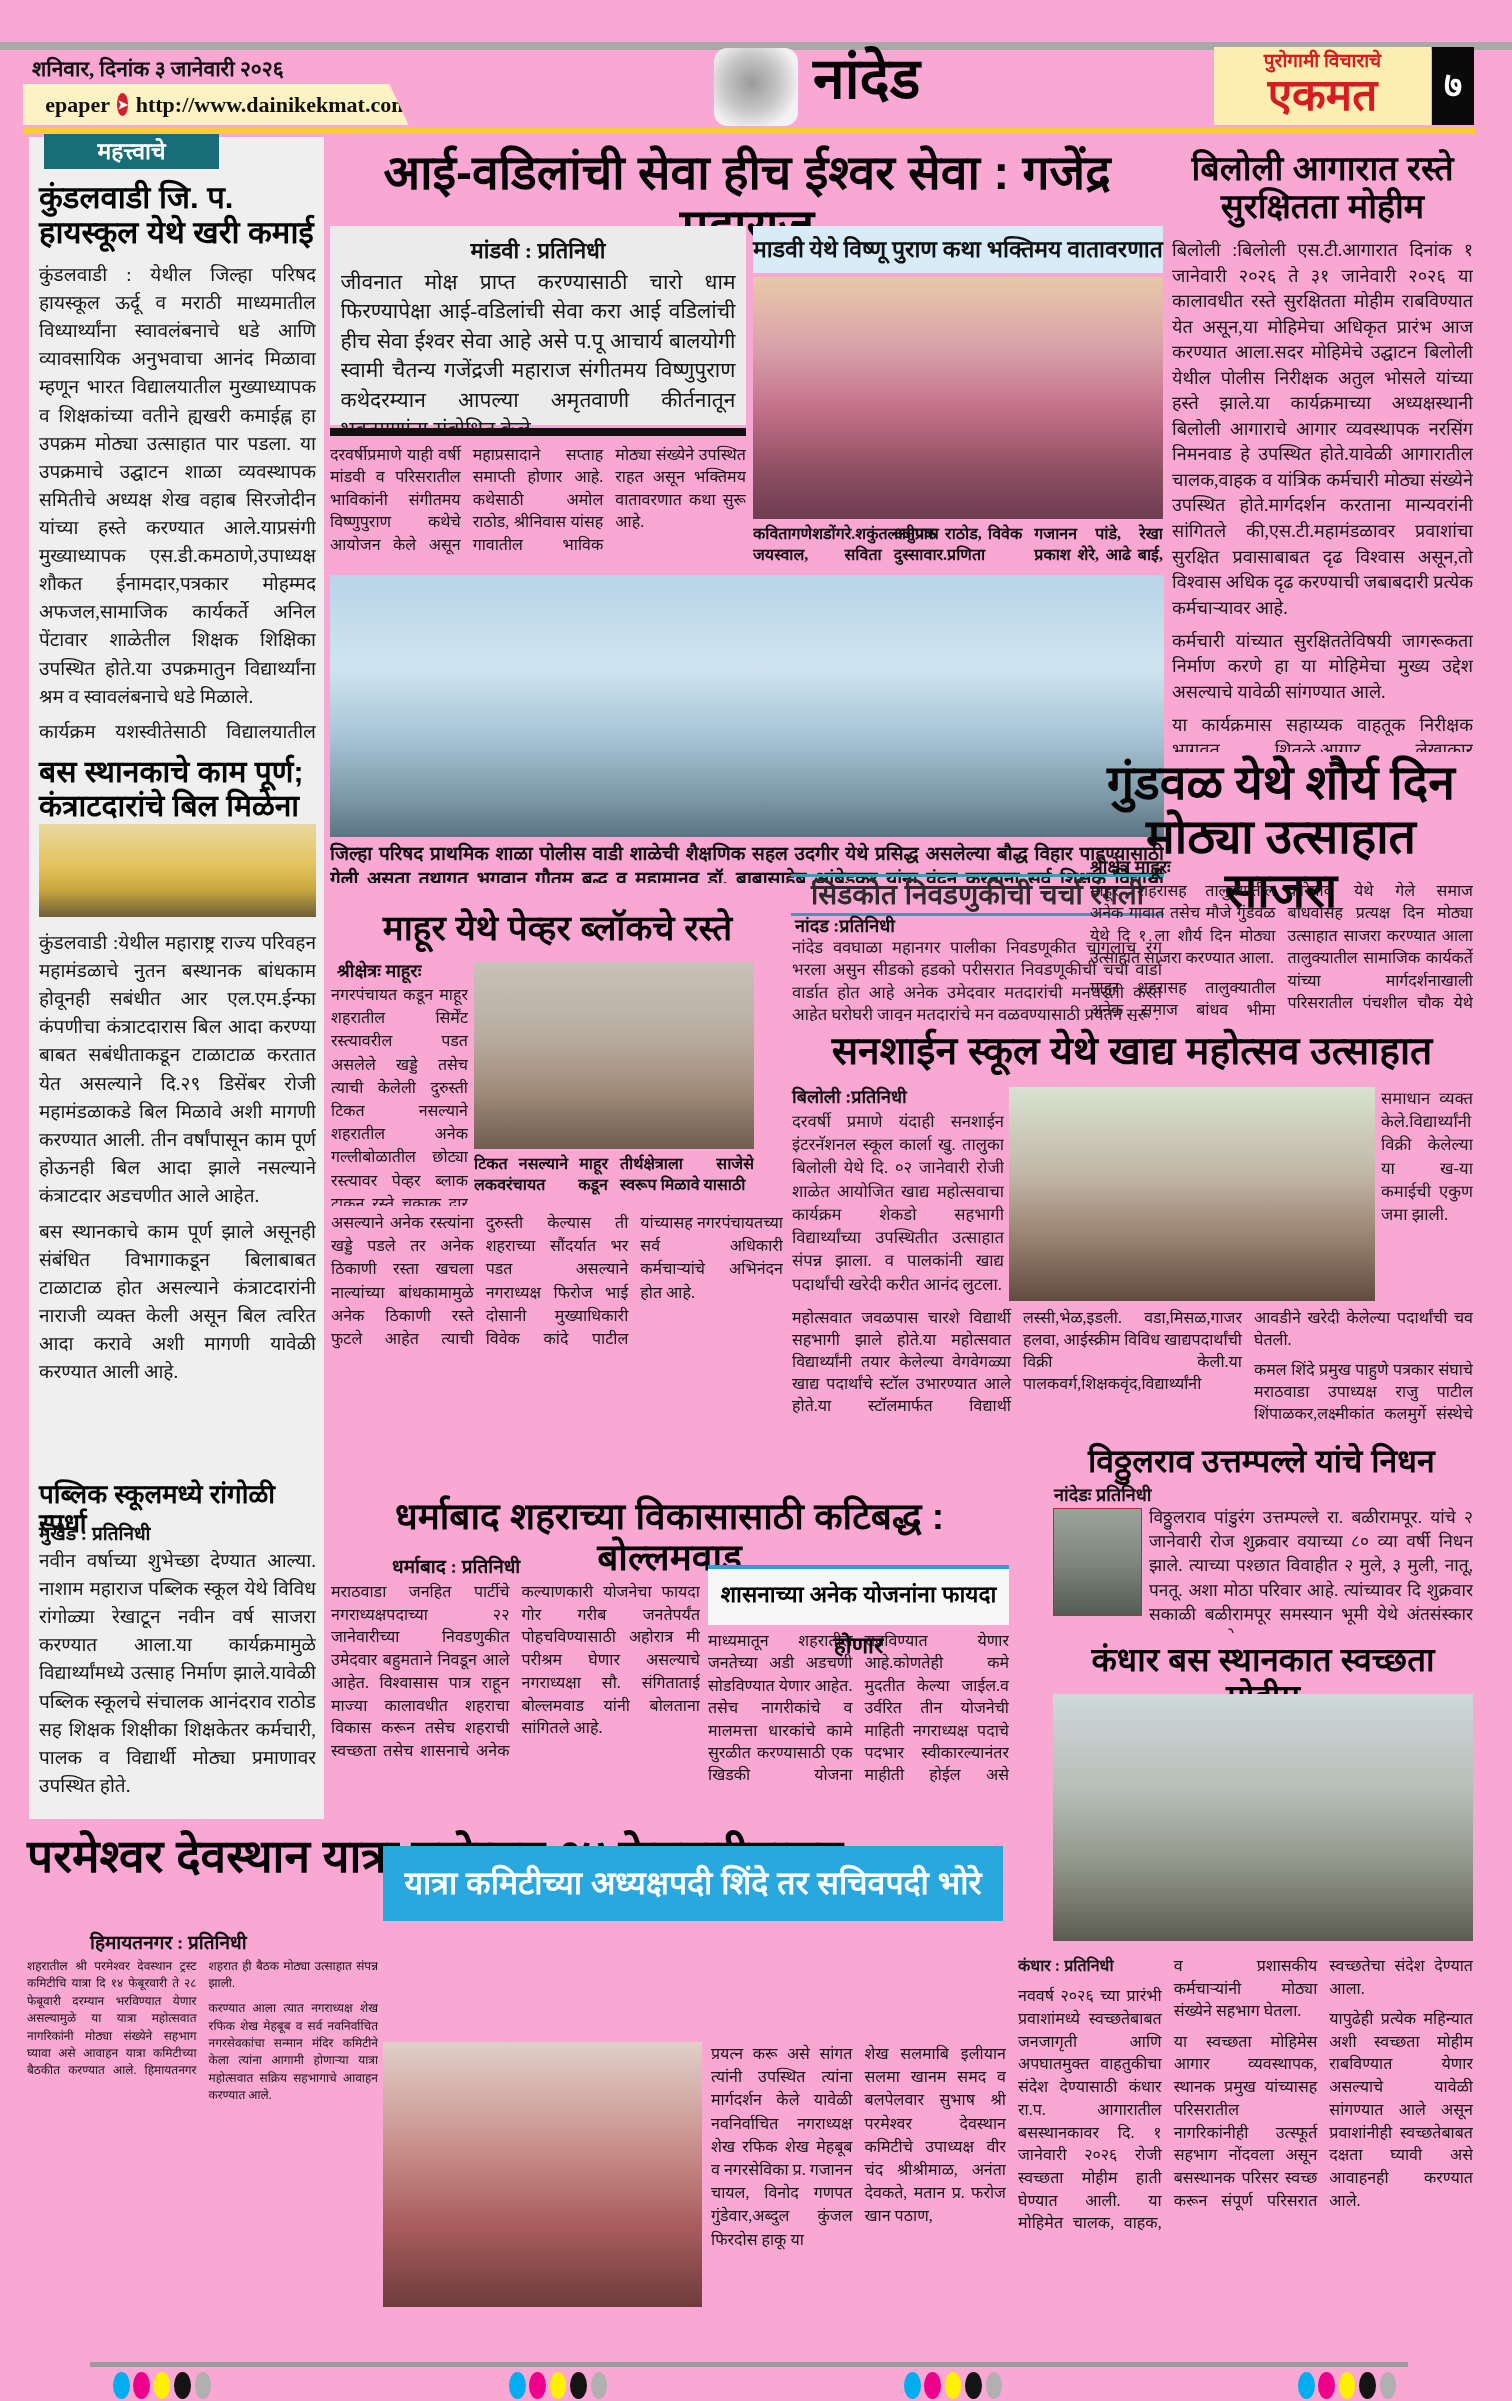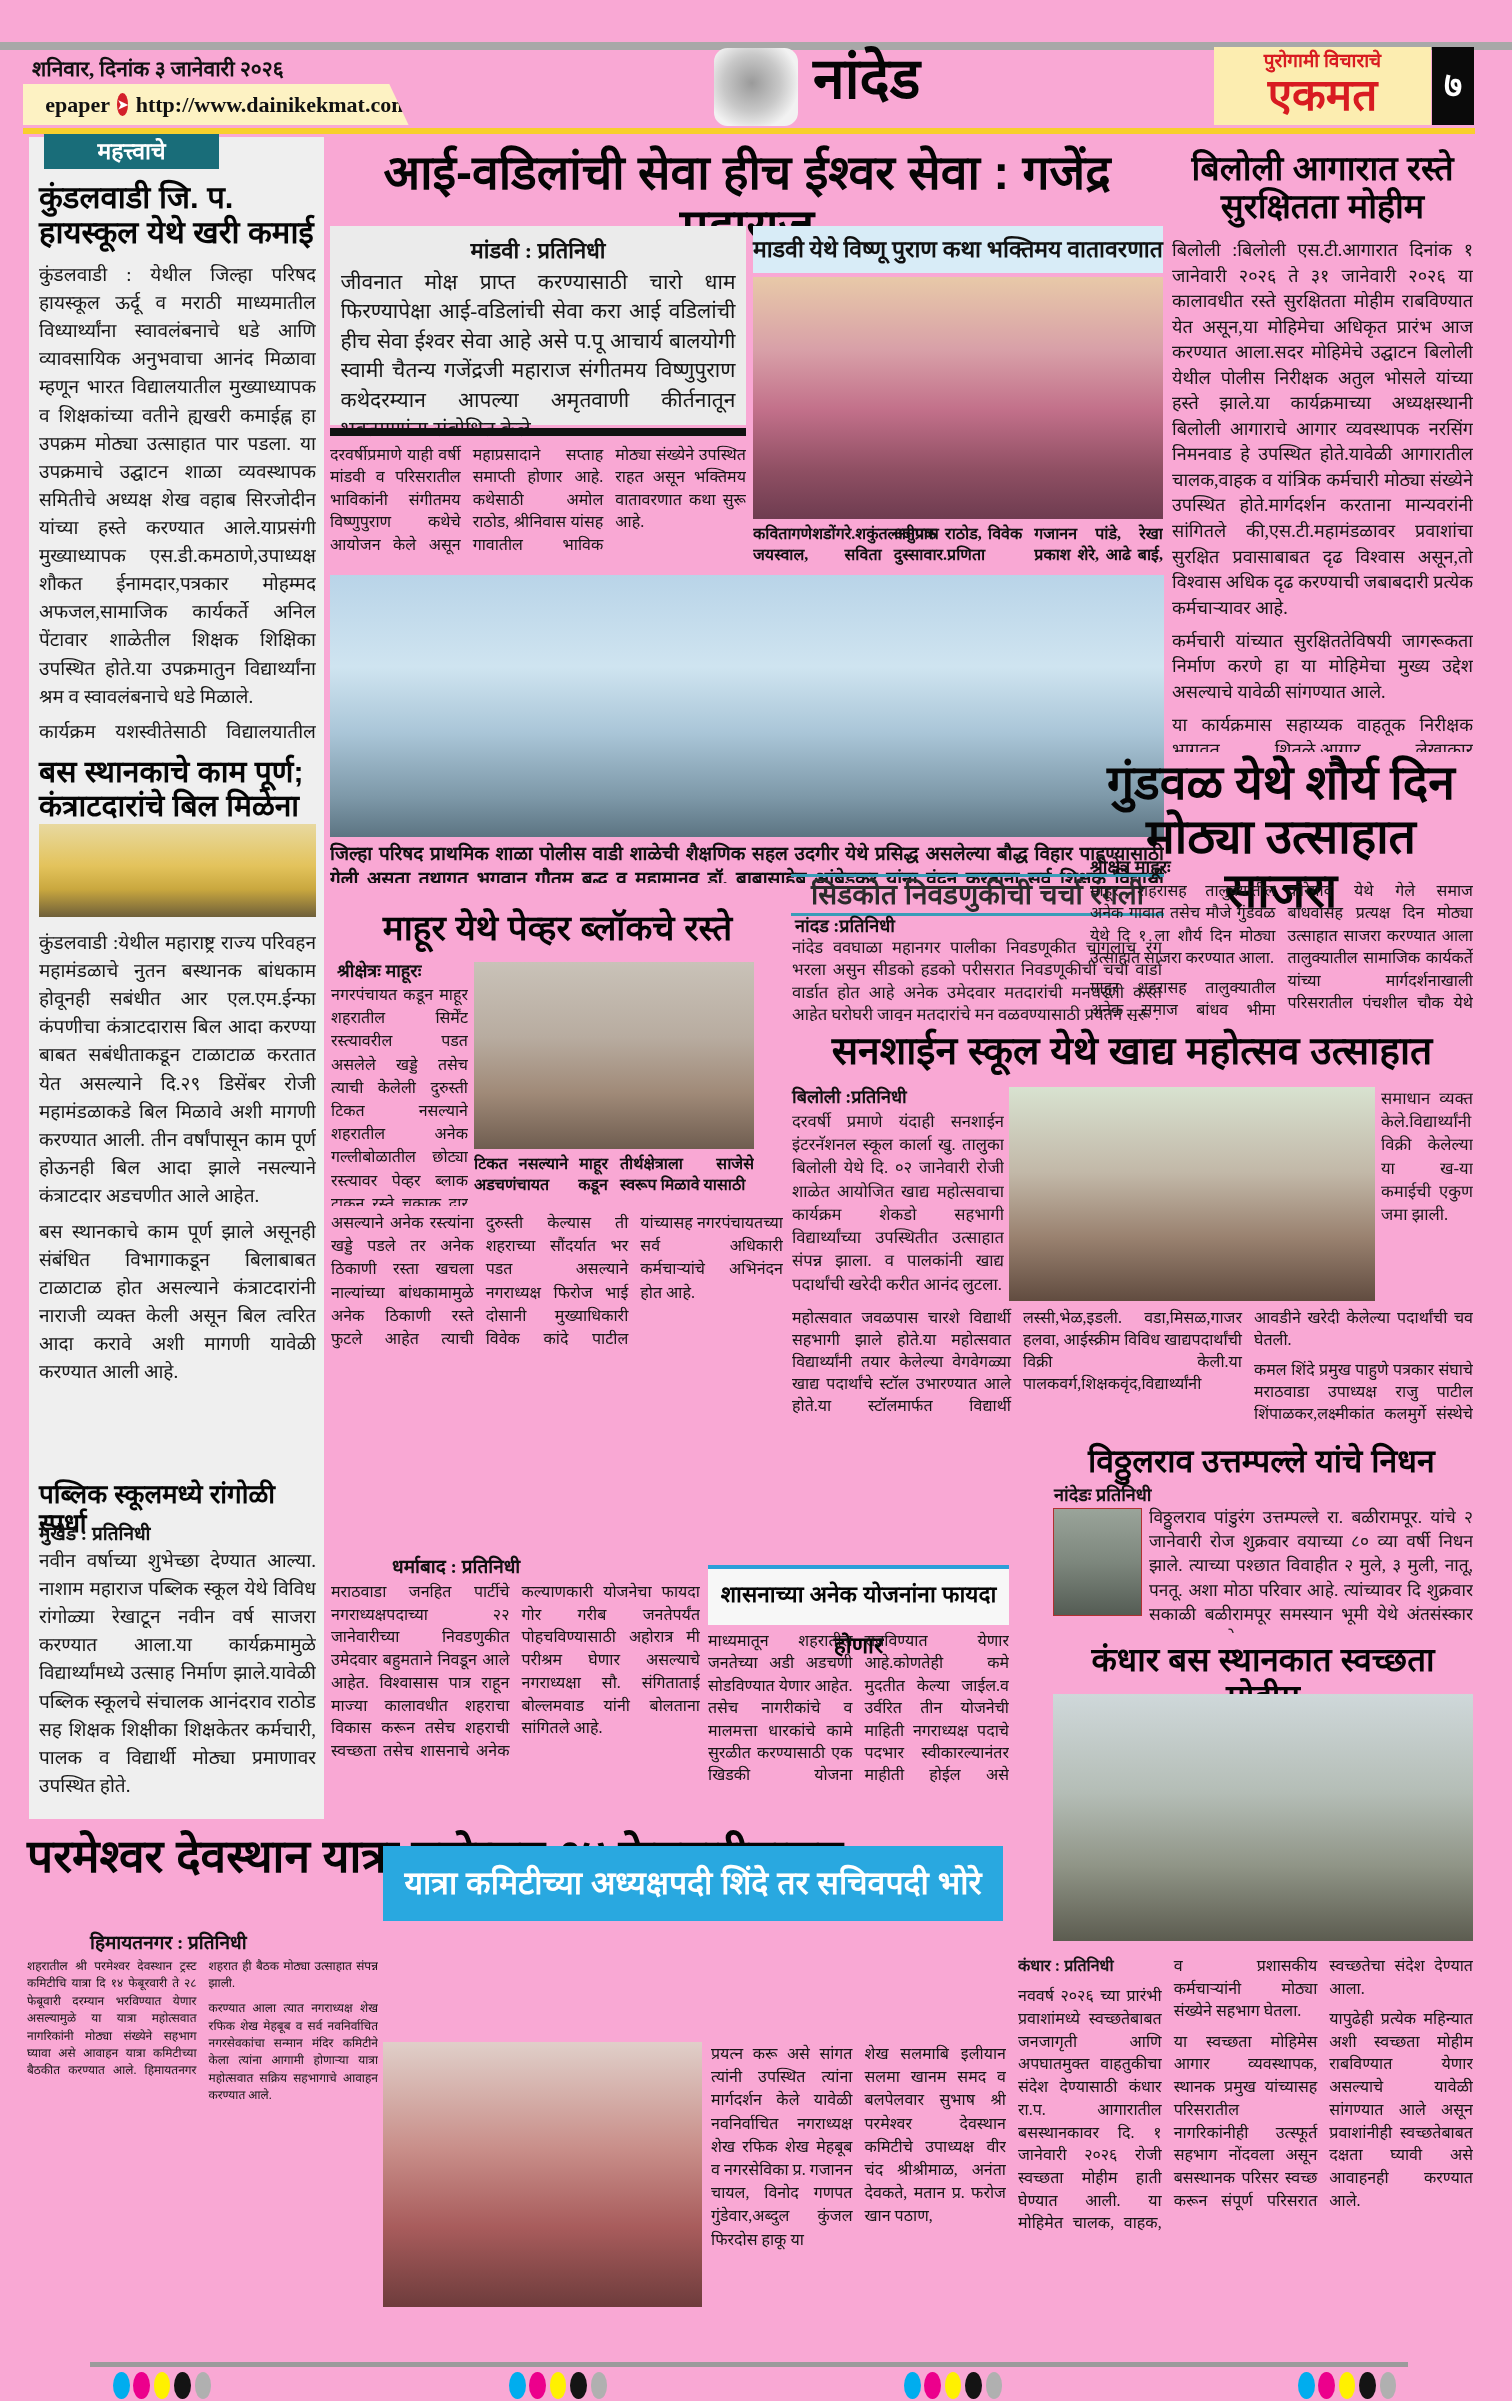--- a/index.html
+++ b/index.html
@@ -84,21 +84,21 @@
   <div class="abs" style="left:753px;top:226px;width:410px;height:47px;background:#d8ecf7;text-align:center;font-size:23px;font-weight:700;line-height:47px;">माडवी येथे विष्णू पुराण कथा भक्तिमय वातावरणात सुरू</div>
   <div class="abs photo ph-crowd" style="left:753px;top:277px;width:410px;height:242px;"></div>
   <div class="abs cap cols3" style="left:753px;top:524px;width:410px;height:47px;font-size:16px;">कवितागणेशडोंगरे.शकुंतलादीपक जयस्वाल, सविता अनुप्रास राठोड, विवेक दुस्सावार.प्रणिता गजानन पांडे, रेखा प्रकाश शेरे, आढे बाई, यशस्वीरित्या पार पाडले या वेळी भाविक मोठ्या संख्येने उपस्थित होते.</div>
   <div class="abs photo ph-school" style="left:330px;top:575px;width:834px;height:262px;"></div>
   <div class="abs cap" style="left:330px;top:842px;width:834px;height:41px;font-size:19px;">जिल्हा परिषद प्राथमिक शाळा पोलीस वाडी शाळेची शैक्षणिक सहल उदगीर येथे प्रसिद्ध असलेल्या बौद्ध विहार पाहण्यासाठी गेली असता तथागत भगवान गौतम बुद्ध व महामानव डॉ. बाबासाहेब आंबेडकर यांना वंदन करताना सर्व शिक्षक विद्यार्थी उपस्थीत होते.</div>
 
   <div class="abs hl" style="left:337px;top:908px;width:441px;font-size:35px;text-align:center;">माहूर येथे पेव्हर ब्लॉकचे रस्ते</div>
   <div class="abs dl" style="left:337px;top:958px;width:136px;font-size:18px;">श्रीक्षेत्रः माहूरः</div>
   <div class="abs bt" style="left:331px;top:983px;width:137px;height:223px;font-size:16px;line-height:1.45;">नगरपंचायत कडून माहूर शहरातील सिर्मेंट रस्त्यावरील पडत असलेले खड्डे तसेच त्याची केलेली दुरुस्ती टिकत नसल्याने शहरातील अनेक गल्लीबोळातील छोट्या रस्त्यावर पेव्हर ब्लाक टाकून रस्ते चकाक दार बनवुन तीर्थक्षेत्र माहुरगडला साजेसे</div>
   <div class="abs photo ph-street" style="left:474px;top:962px;width:280px;height:187px;"></div>
-  <div class="abs cap cols2" style="left:474px;top:1154px;width:280px;height:47px;font-size:16px;">टिकत नसल्याने माहूर अडचणंचायत कडून तीर्थक्षेत्राला साजेसे स्वरूप मिळावे यासाठी</div>
+  <div class="abs cap cols2" style="left:474px;top:1154px;width:280px;height:47px;font-size:16px;">टिकत नसल्याने माहूर लकवरंचायत कडून तीर्थक्षेत्राला साजेसे स्वरूप मिळावे यासाठी</div>
   <div class="abs bt cols3" style="left:331px;top:1211px;width:452px;height:262px;font-size:16px;line-height:1.45;">
     <p>असल्याने अनेक रस्त्यांना खड्डे पडले तर अनेक ठिकाणी रस्ता खचला नाल्यांच्या बांधकामामुळे अनेक ठिकाणी रस्ते फुटले आहेत त्याची दुरुस्ती केल्यास ती शहराच्या सौंदर्यात भर पडत असल्याने नगराध्यक्ष फिरोज भाई दोसानी मुख्याधिकारी विवेक कांदे पाटील यांच्यासह नगरपंचायतच्या सर्व अधिकारी कर्मचाऱ्यांचे अभिनंदन होत आहे.</p>
   </div>
 
   <div class="abs" style="left:791px;top:874px;width:373px;border-top:3px solid #3a9cb8;border-bottom:3px solid #3a9cb8;padding:2.3px 0;">
     <div class="hl" style="font-size:28px;color:#2b2b2b;text-align:center;">सिडकोत निवडणुकीची चर्चा रंगली</div>
   </div>
   <div class="abs dl" style="left:795px;top:913px;font-size:18px;">नांदड :प्रतिनिधी</div>
   <div class="abs bt" style="left:792px;top:937px;width:370px;height:84px;font-size:16.6px;line-height:1.35;">
     <p>नांदेड ववघाळा महानगर पालीका निवडणूकीत चांगलाच रंग भरला असुन सीडको हडको परीसरात निवडणूकीची चर्चा वार्डा वार्डात होत आहे अनेक उमेदवार मतदारांची मनधरणी करत आहेत घरोघरी जावून मतदारांचे मन वळवण्यासाठी प्रयतन सुरू .</p>
@@ -122,20 +122,21 @@
   <div class="abs hl" style="left:791px;top:1029px;width:682px;font-size:39px;text-align:center;">सनशाईन स्कूल येथे खाद्य महोत्सव उत्साहात</div>
   <div class="abs dl" style="left:792px;top:1084px;font-size:18px;">बिलोली :प्रतिनिधी</div>
   <div class="abs bt" style="left:792px;top:1110px;width:212px;height:191px;font-size:16.6px;line-height:1.4;">दरवर्षी प्रमाणे यंदाही सनशाईन इंटरनॅशनल स्कूल कार्ला खु. तालुका बिलोली येथे दि. ०२ जानेवारी रोजी शाळेत आयोजित खाद्य महोत्सवाचा कार्यक्रम शेकडो सहभागी विद्यार्थ्यांच्या उपस्थितीत उत्साहात संपन्न झाला. व पालकांनी खाद्य पदार्थांची खरेदी करीत आनंद लुटला.</div>
   <div class="abs photo ph-food" style="left:1009px;top:1087px;width:366px;height:214px;"></div>
   <div class="abs bt" style="left:1381px;top:1087px;width:92px;height:217px;font-size:16.6px;line-height:1.4;">समाधान व्यक्त केले.विद्यार्थ्यांनी विक्री केलेल्या या ख-या कमाईची एकुण जमा झाली.</div>
   <div class="abs bt cols3" style="left:792px;top:1307px;width:681px;height:130px;font-size:16px;line-height:1.38;">
     <p>महोत्सवात जवळपास चारशे विद्यार्थी सहभागी झाले होते.या महोत्सवात विद्यार्थ्यांनी तयार केलेल्या वेगवेगळ्या खाद्य पदार्थांचे स्टॉल उभारण्यात आले होते.या स्टॉलमार्फत विद्यार्थी लस्सी,भेळ,इडली. वडा,मिसळ,गाजर हलवा, आईस्क्रीम विविध खाद्यपदार्थांची विक्री केली.या पालकवर्ग,शिक्षकवृंद,विद्यार्थ्यांनी आवडीने खरेदी केलेल्या पदार्थांची चव घेतली.</p>
     <p>कमल शिंदे प्रमुख पाहुणे पत्रकार संघाचे मराठवाडा उपाध्यक्ष राजु पाटील शिंपाळकर,लक्ष्मीकांत कलमुर्गे संस्थेचे चेअरमन सत्यनारायण मेरूगु प्राचार्या प्रेमामेरगु,स्नेहा मेरगु,अनिल तमलुरे याच्यासह शिक्षकवृद,पालक उपस्थित होते.</p>
   </div>
 
+  <div class="abs hl" style="left:330px;top:1496px;width:679px;font-size:37px;text-align:center;">धर्माबाद शहराच्या विकासासाठी कटिबद्ध : बोल्लमवाड</div>
   <div class="abs dl" style="left:392px;top:1553px;font-size:19px;">धर्माबाद : प्रतिनिधी</div>
   <div class="abs bt cols2" style="left:331px;top:1581px;width:369px;height:220px;font-size:16px;line-height:1.42;">
     <p>मराठवाडा जनहित पार्टीचे नगराध्यक्षपदाच्या २२ जानेवारीच्या निवडणुकीत उमेदवार बहुमताने निवडून आले आहेत. विश्वासास पात्र राहून माज्या कालावधीत शहराचा विकास करून तसेच शहराची स्वच्छता तसेच शासनाचे अनेक कल्याणकारी योजनेचा फायदा गोर गरीब जनतेपर्यंत पोहचविण्यासाठी अहोरात्र मी परीश्रम घेणार असल्याचे नगराध्यक्षा सौ. संगिताताई बोल्लमवाड यांनी  बोलताना सांगितले आहे.</p>
   </div>
   <div class="abs" style="left:708px;top:1565px;width:301px;height:56px;border-top:4.5px solid #2a9fd8;background:#f7f7f7;text-align:center;">
     <div class="hl" style="font-size:22.6px;line-height:51px;">शासनाच्या अनेक योजनांना फायदा होणार</div>
   </div>
   <div class="abs bt cols2" style="left:708px;top:1630px;width:301px;height:172px;font-size:16px;line-height:1.4;">
     <p>माध्यमातून शहरातील जनतेच्या अडी अडचणी सोडविण्यात येणार आहेत. तसेच नागरीकांचे व मालमत्ता धारकांचे कामे सुरळीत करण्यासाठी एक खिडकी योजना राबविण्यात येणार आहे.कोणतेही कमे मुदतीत केल्या जाईल.व उर्वरित तीन योजनेची माहिती नगराध्यक्ष पदाचे पदभार स्वीकारल्यानंतर माहीती होईल असे पत्रकार परिषदेत मराठवाडा</p>
 

